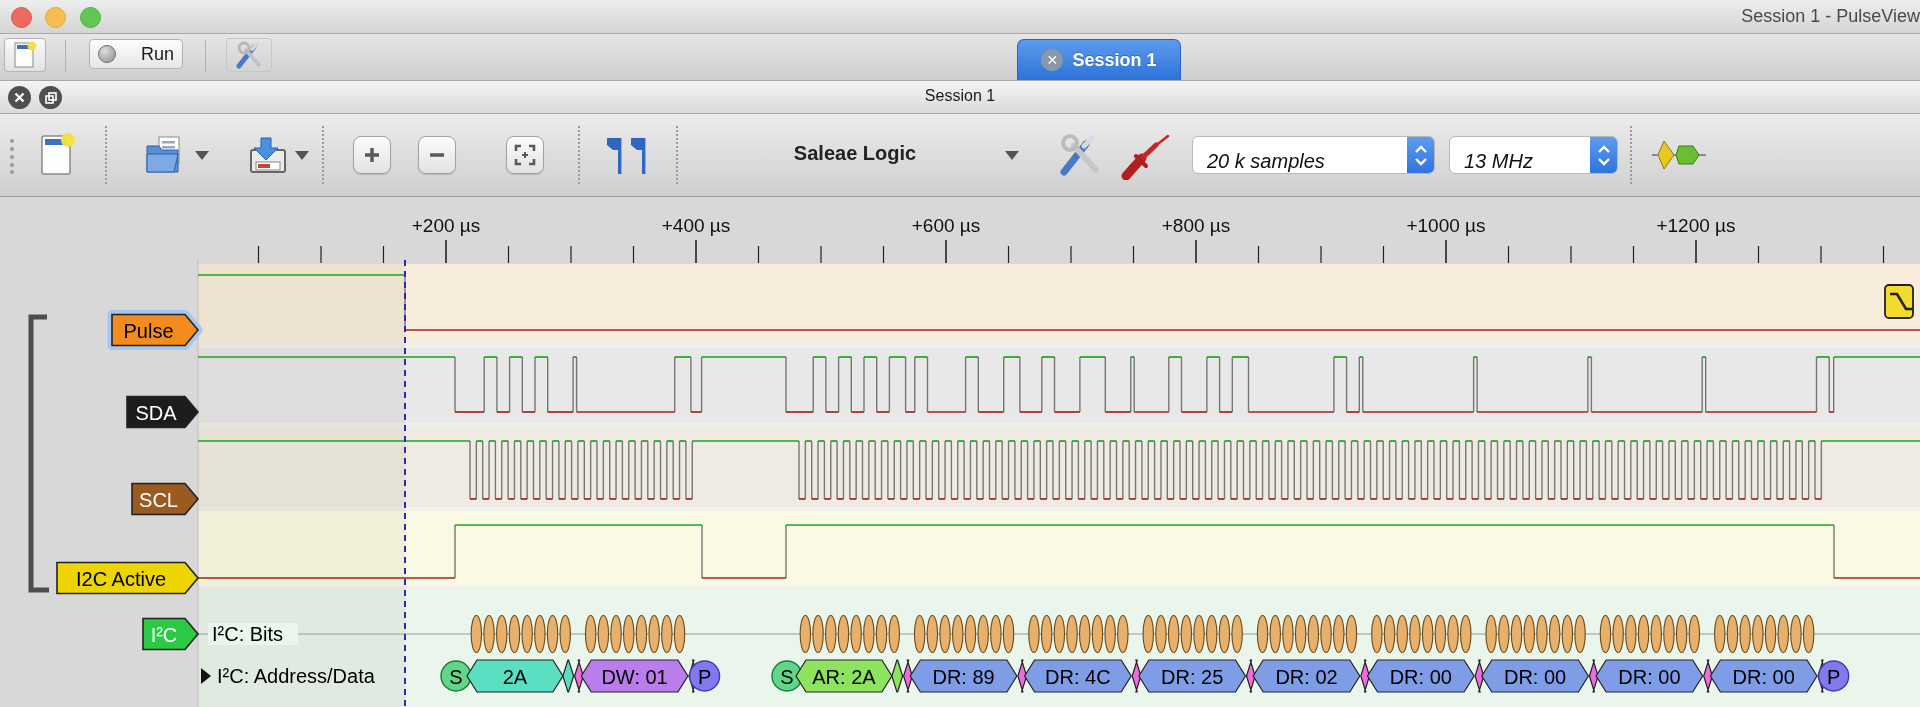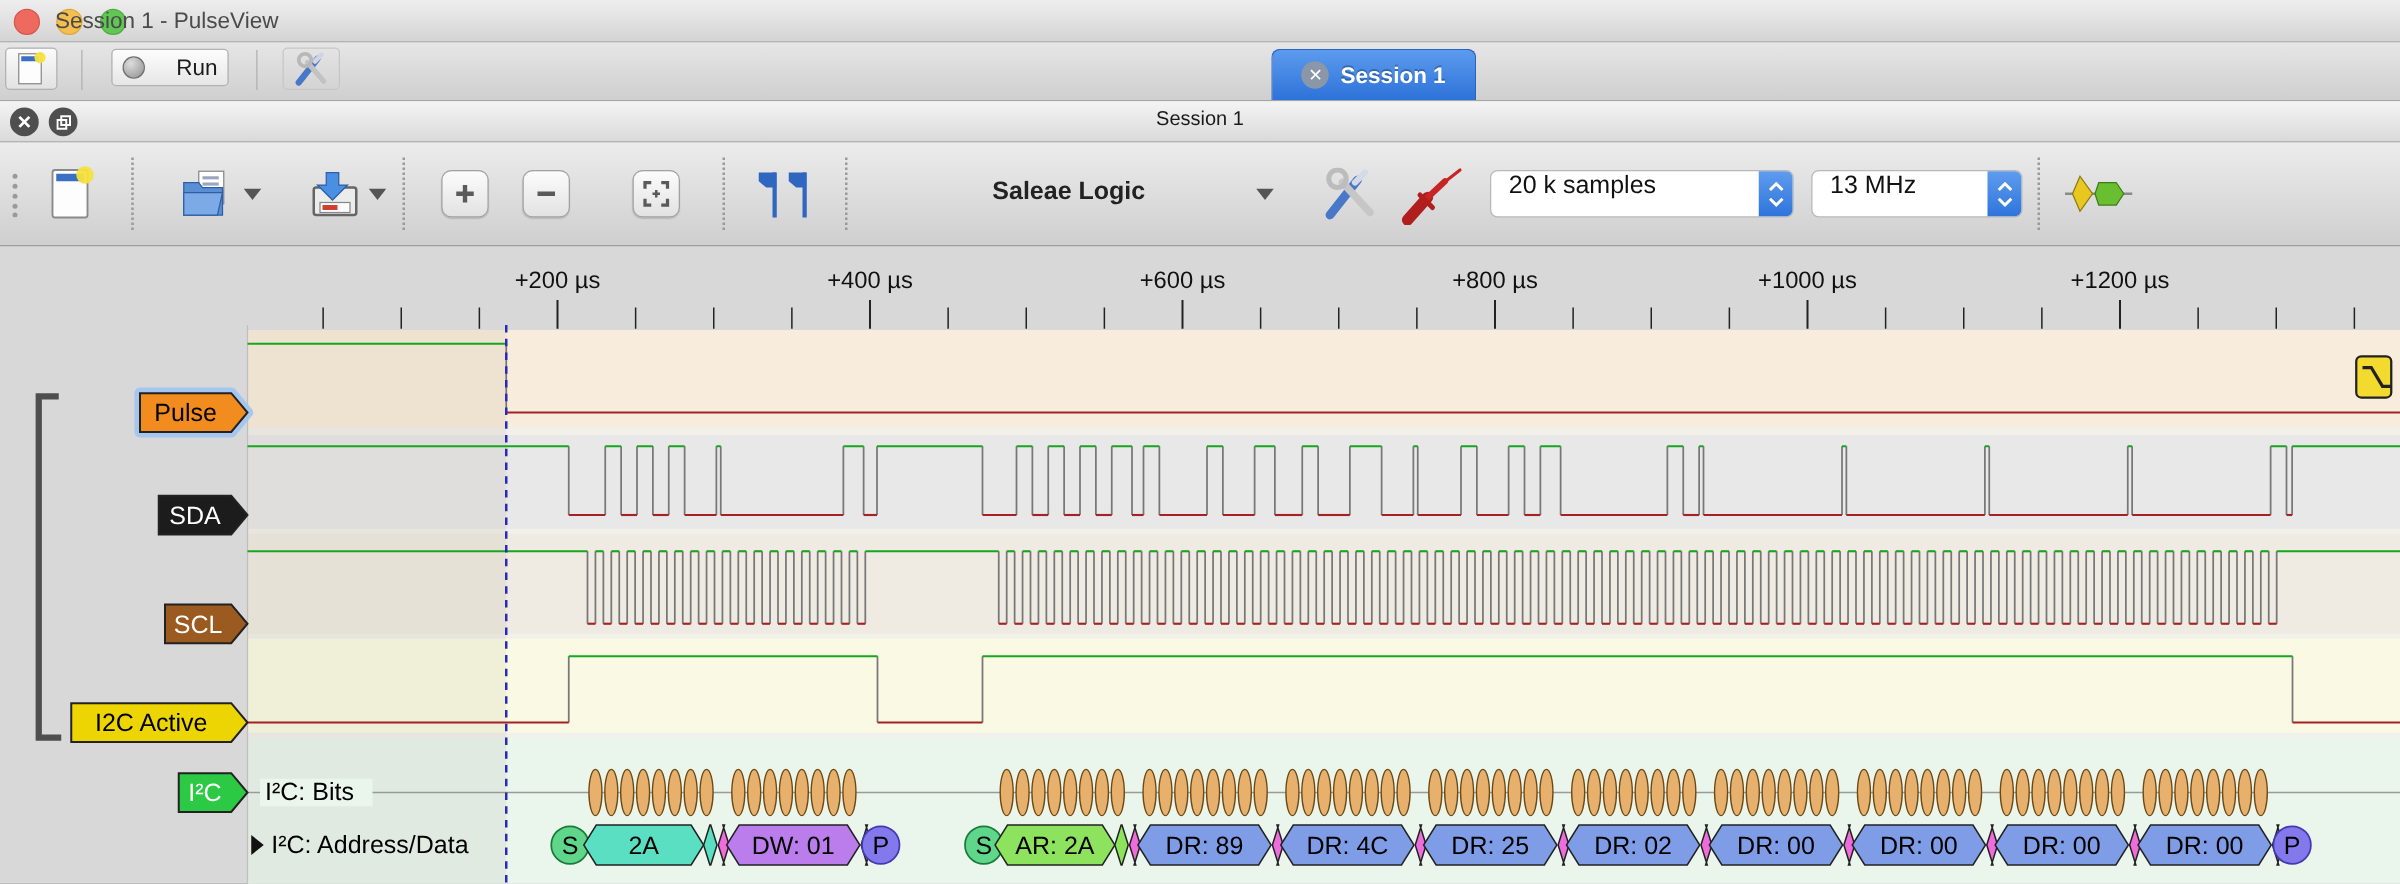--- a/index.html
+++ b/index.html
@@ -7,21 +7,21 @@
        font-family:"Liberation Sans",sans-serif;background:#d8d8d8;
        -webkit-font-smoothing:antialiased;}
   .row{position:absolute;left:0;width:1920px;}
   
   .titlebar{top:0;height:33px;background:linear-gradient(#eeeeee,#d4d4d4);
             border-bottom:1px solid #a9a9a9;}
   .tl{position:absolute;top:7px;width:19px;height:19px;border-radius:50%;}
   .tl.red{left:11px;background:#ee6a5f;border:1px solid #d6564c;}
   .tl.yellow{left:45px;background:#f5bf4f;border:1px solid #dfa73c;}
   .tl.green{left:80px;background:#62c655;border:1px solid #4fae44;}
-  .title-text{position:absolute;top:6px;left:0;right:0;text-align:left;
+  .title-text{position:absolute;top:6px;left:0;right:0;text-align:right;
               font-size:18px;color:#4a4a4a;padding-left:44px;}
   
   .tabrow{top:34px;height:46px;background:linear-gradient(#e6e6e6,#cfcfcf);
           border-bottom:1px solid #a6a6a6;}
   .tbtn{position:absolute;display:flex;align-items:center;justify-content:center;
         background:linear-gradient(#fdfdfd,#e6e6e6);border:1px solid #b2b2b2;
         border-radius:4px;box-sizing:border-box;}
   .vsep{position:absolute;top:6px;height:32px;width:1px;background:#b0b0b0;}
   .run-btn{left:89px;top:5px;width:94px;height:30px;gap:25px;}
   .run-dot{width:16px;height:16px;border-radius:50%;
@@ -53,21 +53,21 @@
           border-left:2px dotted #9a9a9a;}
   .sqbtn{position:absolute;top:22px;width:38px;height:38px;border-radius:8px;
          background:linear-gradient(#fcfcfc,#e2e2e2);border:1px solid #a2a2a2;
          box-sizing:border-box;display:flex;align-items:center;justify-content:center;
          box-shadow:0 1px 1px rgba(0,0,0,.15);}
   .ddarrow{position:absolute;top:37px;width:0;height:0;border-left:7px solid transparent;
            border-right:7px solid transparent;border-top:9px solid #555;}
   .device-label{position:absolute;top:28px;left:790px;width:130px;text-align:center;
                 font-size:20px;color:#222;font-weight:bold;}
   .combo{position:absolute;top:22px;height:38px;background:#fff;border:1px solid #b8b8b8;
-         border-radius:6px;box-sizing:border-box;display:flex;align-items:flex-start;}
+         border-radius:6px;box-sizing:border-box;display:flex;align-items:flex-end;font-style:italic;}
   .combo .val{flex:1;padding-left:14px;font-size:20px;color:#111;}
   .stepper{width:27px;height:100%;background:linear-gradient(#5e9cee,#2f74dc);
            border-radius:0 5px 5px 0;display:flex;flex-direction:column;
            align-items:center;justify-content:center;gap:3px;}
   
   .view{position:absolute;top:208px;left:0;width:1774px;height:511px;}
   svg text{font-family:"Liberation Sans",sans-serif;}
 </style>
 </head>
 <body>

